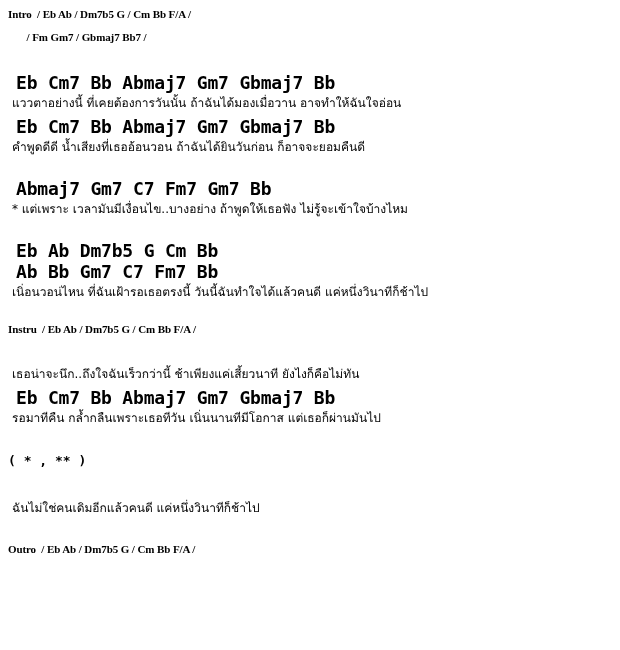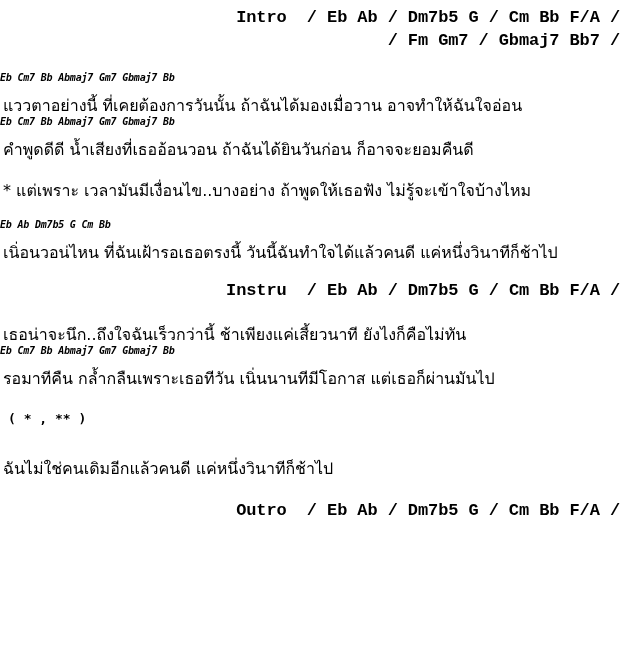--- a/index.html
+++ b/index.html
@@ -15,43 +15,41 @@
     color: #000000;
   }
   .sheet {
     padding: 8px 0 0 0;
     box-sizing: border-box;
   }
   
   .chords {
     font-family: "DejaVu Sans Mono", monospace;
     font-weight: bold;
-    font-size: 10px;
+    font-size: 18px;
     letter-spacing: -0.2px;
     height: 21px;
-    padding-left: 0;
-    font-style: italic;
+    padding-left: 16px;
   }
   
   .lyrics {
     font-family: "DejaVu Sans", sans-serif;
-    font-size: 16px;
+    font-size: 12px;
     height: 23px;
-    padding-left: 3px;
+    padding-left: 12px;
   }
   
   .section-line {
-    font-family: Liberation Mono, monospace;
+    font-family: Liberation Serif, serif;
     font-weight: bold;
-    font-size: 17px;
+    font-size: 11px;
     white-space: pre;
     height: 23px;
     padding-left: 8px;
     letter-spacing: -0.1px;
-    text-align: right;
   }
   .marker {
     font-family: "DejaVu Sans Mono", monospace;
     font-weight: bold;
     font-size: 13px;
     white-space: pre;
     height: 23px;
     padding-left: 8px;
   }
   .spacer-md { height: 18px; }
@@ -67,25 +65,27 @@
 
   <div class="spacer-md"></div>
 
   <div class="chords">  Eb         Cm7        Bb  Abmaj7   Gm7     Gbmaj7   Bb</div>
   <div class="lyrics">แววตาอย่างนี้ ที่เคยต้องการวันนั้น ถ้าฉันได้มองเมื่อวาน อาจทำให้ฉันใจอ่อน</div>
   <div class="chords">  Eb         Cm7         Bb    Abmaj7   Gm7  Gbmaj7    Bb</div>
   <div class="lyrics">คำพูดดีดี น้ำเสียงที่เธออ้อนวอน ถ้าฉันได้ยินวันก่อน  ก็อาจจะยอมคืนดี</div>
 
   <div class="spacer-md"></div>
 
+  <div class="chords">      Abmaj7         Gm7     C7  Fm7          Gm7       Bb</div>
   <div class="lyrics">* แต่เพราะ เวลามันมีเงื่อนไข..บางอย่าง ถ้าพูดให้เธอฟัง ไม่รู้จะเข้าใจบ้างไหม</div>
 
   <div class="spacer-md"></div>
 
   <div class="chords">           Eb   Ab               Dm7b5  G    Cm      Bb</div>
+  <div class="chords">        Ab      Bb      Gm7     C7          Fm7       Bb</div>
   <div class="lyrics">   เนิ่อนวอน่ไหน   ที่ฉันเฝ้ารอเธอตรงนี้ วันนี้ฉันทำใจได้แล้วคนดี แค่หนึ่งวินาทีก็ช้าไป</div>
 
   <div class="spacer-md"></div>
 
   <div class="section-line">Instru  / Eb Ab / Dm7b5 G / Cm Bb F/A /</div>
 
   <div class="spacer-md"></div>
 
   <div class="lyrics">เธอน่าจะนึก..ถึงใจฉันเร็วกว่านี้ ช้าเพียงแค่เสี้ยวนาที ยังไงก็คือไม่ทัน</div>
   <div class="chords">  Eb         Cm7        Bb   Abmaj7   Gm7  Gbmaj7    Bb</div>

